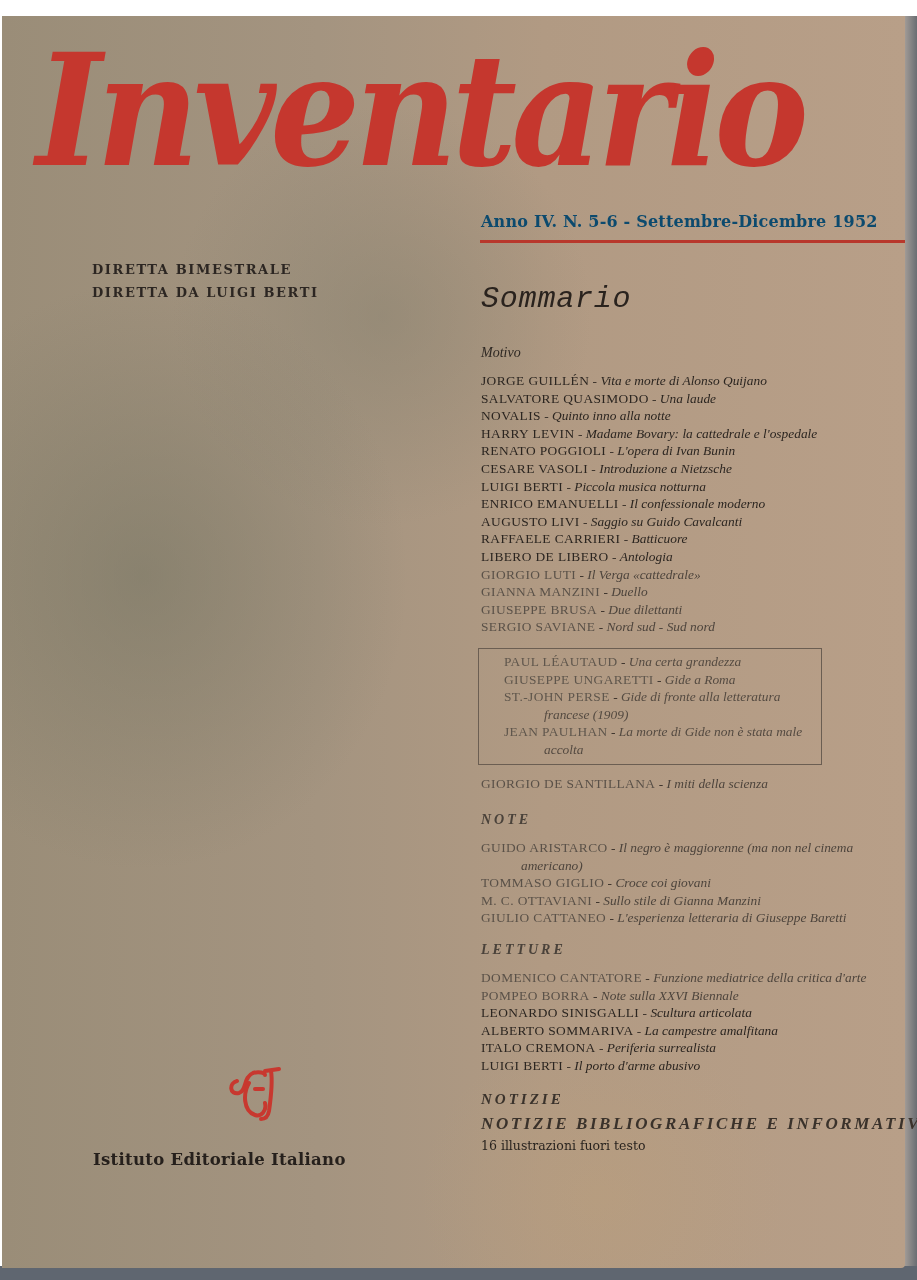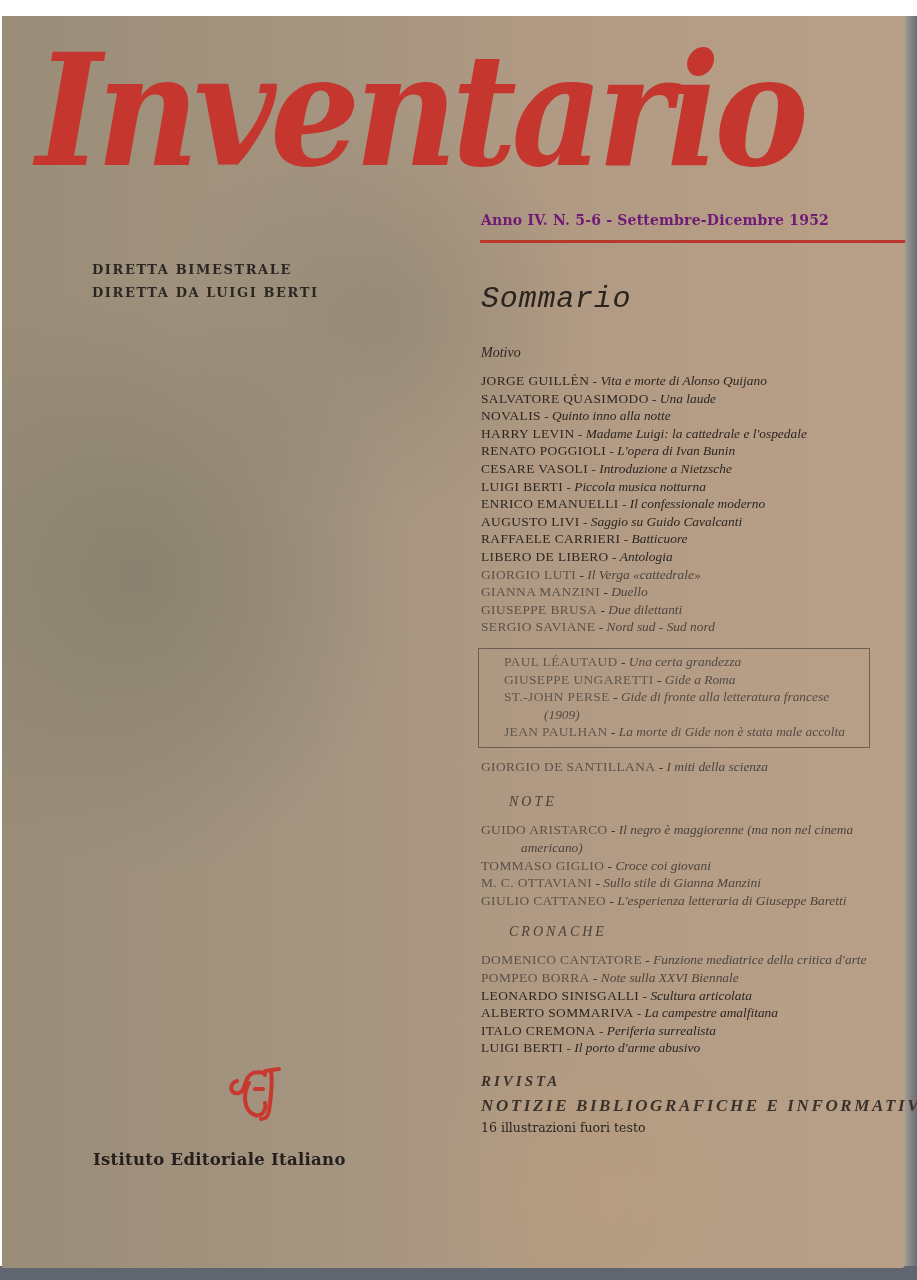--- a/index.html
+++ b/index.html
@@ -30,21 +30,21 @@
     font-family: "DejaVu Serif", "Liberation Serif", serif;
     font-style: italic; font-weight: bold;
     font-size: 152px; line-height: 150px;
     color: #c5372e; letter-spacing: -6px;
     transform: scaleX(0.93) scaleY(1.02); transform-origin: left top;
     white-space: nowrap;
   }
   .issue-line {
     position: absolute; left: 481px; top: 212px; width: 400px;
     font-family: "DejaVu Serif", serif; font-weight: bold;
-    font-size: 14px; color: #701a75; letter-spacing: 0.2px; white-space: nowrap;
+    font-size: 16px; color: #0c4a6e; letter-spacing: 0.2px; white-space: nowrap;
   }
   .red-rule {
     position: absolute; left: 480px; top: 240px; width: 425px; height: 3px;
     background: #b8382c;
   }
   .left-sub {
     position: absolute; left: 92px; top: 258px;
     font-family: "DejaVu Serif", serif; font-weight: bold;
     font-size: 13px; line-height: 23px; letter-spacing: 1.6px; color: #2c2622;
   }
@@ -54,37 +54,37 @@
     font-size: 30px; color: #2a231e; letter-spacing: 0.8px;
   }
   .toc {
     position: absolute; left: 481px; top: 344px; width: 395px;
     color: #2a241f;
   }
   .sec-label {
     font-family: "Liberation Serif", serif; font-style: italic;
     font-size: 14px; line-height: 18px; margin-bottom: 10px; color: #2e2823;
   }
-  .sec-label.spaced { letter-spacing: 3px; font-weight: normal; color: #4a423a; font-size: 14px; margin-left: 28px; }
+  .sec-label.spaced { letter-spacing: 3px; font-weight: bold; color: #4a423a; font-size: 14px; }
   .entry {
     font-size: 13.4px; line-height: 17.6px; white-space: nowrap;
   }
   .entry.wrap { white-space: normal; padding-left: 40px; text-indent: -40px; }
   .entry .author {
     font-family: "Liberation Serif", serif; text-transform: uppercase;
     letter-spacing: 0.4px; color: #2b2520;
   }
   .entry .sep { font-family: "Liberation Serif", serif; color: #3b332c; }
   .entry .work {
     font-family: "Liberation Serif", serif; font-style: italic; color: #2b2520;
   }
   .faded .author { color: #5a5148; }
   .faded .work { color: #4d443c; }
   .gide-box {
-    margin: 12px 0 10px -3px; width: 392px;
+    margin: 12px 0 10px -3px; width: 344px;
     border: 1px solid #6b5e52; padding: 4px 8px 6px 25px;
     box-sizing: border-box;
   }
   .gide-box .entry { color: #5a5048; }
   .gide-box .author { color: #5f564c; }
   .gide-box .work { color: #544a41; }
   .spacer-s { height: 14px; }
   .spacer-m { height: 18px; }
   .letture {
     font-family: "Liberation Serif", serif; font-style: italic; font-weight: bold;
@@ -126,21 +126,21 @@
 </div>
 
 <div class="sommario">Sommario</div>
 
 <div class="toc">
   <div class="sec-label">Motivo</div>
 
   <div class="entry"><span class="author">Jorge Guillén</span><span class="sep"> - </span><span class="work">Vita e morte di Alonso Quijano</span></div>
   <div class="entry"><span class="author">Salvatore Quasimodo</span><span class="sep"> - </span><span class="work">Una laude</span></div>
   <div class="entry"><span class="author">Novalis</span><span class="sep"> - </span><span class="work">Quinto inno alla notte</span></div>
-  <div class="entry"><span class="author">Harry Levin</span><span class="sep"> - </span><span class="work">Madame Luigi: la cattedrale e l'ospedale</span></div>
+  <div class="entry"><span class="author">Harry Levin</span><span class="sep"> - </span><span class="work">Madame Bovary: la cattedrale e l'ospedale</span></div>
   <div class="entry"><span class="author">Renato Poggioli</span><span class="sep"> - </span><span class="work">L'opera di Ivan Bunin</span></div>
   <div class="entry"><span class="author">Cesare Vasoli</span><span class="sep"> - </span><span class="work">Introduzione a Nietzsche</span></div>
   <div class="entry"><span class="author">Luigi Berti</span><span class="sep"> - </span><span class="work">Piccola musica notturna</span></div>
   <div class="entry"><span class="author">Enrico Emanuelli</span><span class="sep"> - </span><span class="work">Il confessionale moderno</span></div>
   <div class="entry"><span class="author">Augusto Livi</span><span class="sep"> - </span><span class="work">Saggio su Guido Cavalcanti</span></div>
   <div class="entry"><span class="author">Raffaele Carrieri</span><span class="sep"> - </span><span class="work">Batticuore</span></div>
   <div class="entry"><span class="author">Libero de Libero</span><span class="sep"> - </span><span class="work">Antologia</span></div>
   <div class="entry faded"><span class="author">Giorgio Luti</span><span class="sep"> - </span><span class="work">Il Verga «cattedrale»</span></div>
   <div class="entry faded"><span class="author">Gianna Manzini</span><span class="sep"> - </span><span class="work">Duello</span></div>
   <div class="entry faded"><span class="author">Giuseppe Brusa</span><span class="sep"> - </span><span class="work">Due dilettanti</span></div>
@@ -157,30 +157,30 @@
 
   <div class="spacer-m"></div>
   <div class="sec-label spaced">NOTE</div>
 
   <div class="entry wrap faded"><span class="author">Guido Aristarco</span><span class="sep"> - </span><span class="work">Il negro è maggiorenne (ma non nel cinema americano)</span></div>
   <div class="entry faded"><span class="author">Tommaso Giglio</span><span class="sep"> - </span><span class="work">Croce coi giovani</span></div>
   <div class="entry faded"><span class="author">M. C. Ottaviani</span><span class="sep"> - </span><span class="work">Sullo stile di Gianna Manzini</span></div>
   <div class="entry wrap faded"><span class="author">Giulio Cattaneo</span><span class="sep"> - </span><span class="work">L'esperienza letteraria di Giuseppe Baretti</span></div>
 
   <div class="spacer-s"></div>
-  <div class="sec-label spaced">CRONACHE</div>
+  <div class="sec-label spaced">LETTURE</div>
 
   <div class="entry wrap faded"><span class="author">Domenico Cantatore</span><span class="sep"> - </span><span class="work">Funzione mediatrice della critica d'arte</span></div>
   <div class="entry faded"><span class="author">Pompeo Borra</span><span class="sep"> - </span><span class="work">Note sulla XXVI Biennale</span></div>
   <div class="entry"><span class="author">Leonardo Sinisgalli</span><span class="sep"> - </span><span class="work">Scultura articolata</span></div>
   <div class="entry"><span class="author">Alberto Sommariva</span><span class="sep"> - </span><span class="work">La campestre amalfitana</span></div>
   <div class="entry"><span class="author">Italo Cremona</span><span class="sep"> - </span><span class="work">Periferia surrealista</span></div>
   <div class="entry"><span class="author">Luigi Berti</span><span class="sep"> - </span><span class="work">Il porto d'arme abusivo</span></div>
 
-  <div class="letture">RIVISTA</div>
+  <div class="letture">NOTIZIE</div>
   <div class="notizie">NOTIZIE BIBLIOGRAFICHE E INFORMATIVE</div>
   <div class="illustr">16 illustrazioni fuori testo</div>
 </div>
 
 <div class="logo">
   <svg width="70" height="64" viewBox="0 0 70 64">
     <g fill="none" stroke="#c8382f" stroke-width="4" stroke-linecap="round">
       <path d="M12 18 C4 20, 4 32, 14 30 C22 28, 18 14, 28 10 C34 8, 40 10, 40 12"></path>
       <path d="M24 20 C18 30, 18 48, 30 52 C36 54, 42 48, 40 40"></path>
       <path d="M30 26 L38 26"></path>

